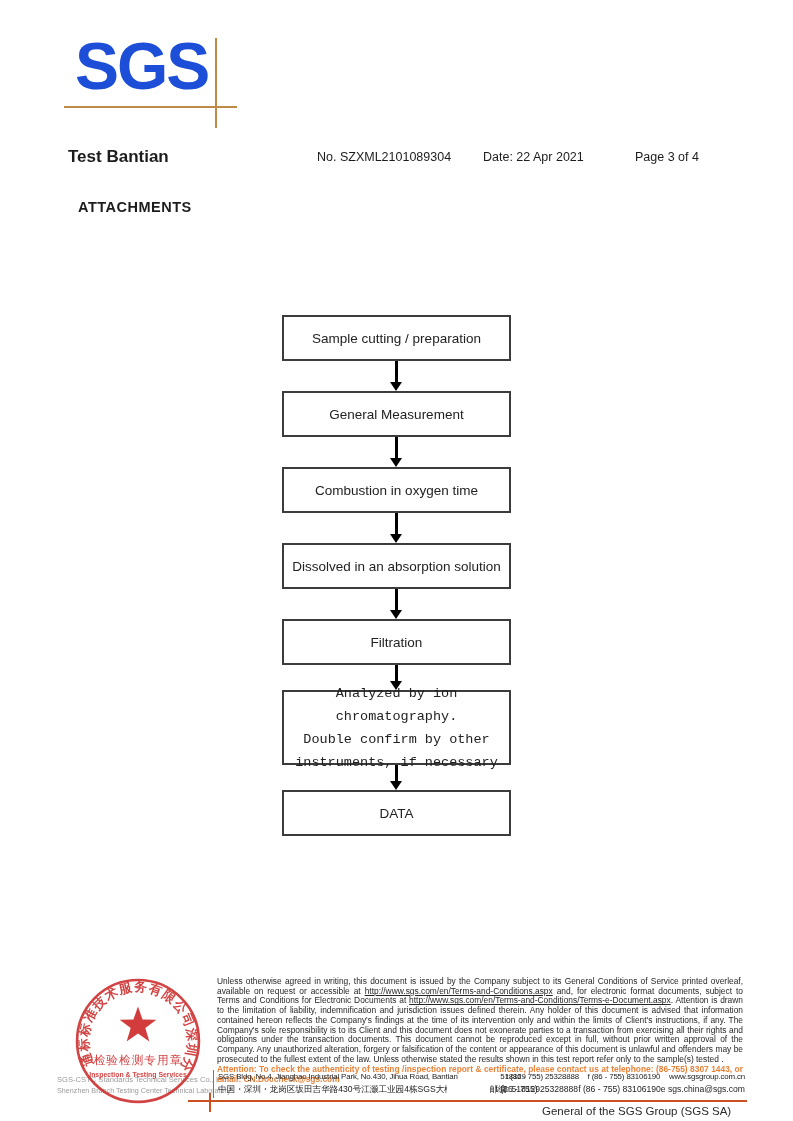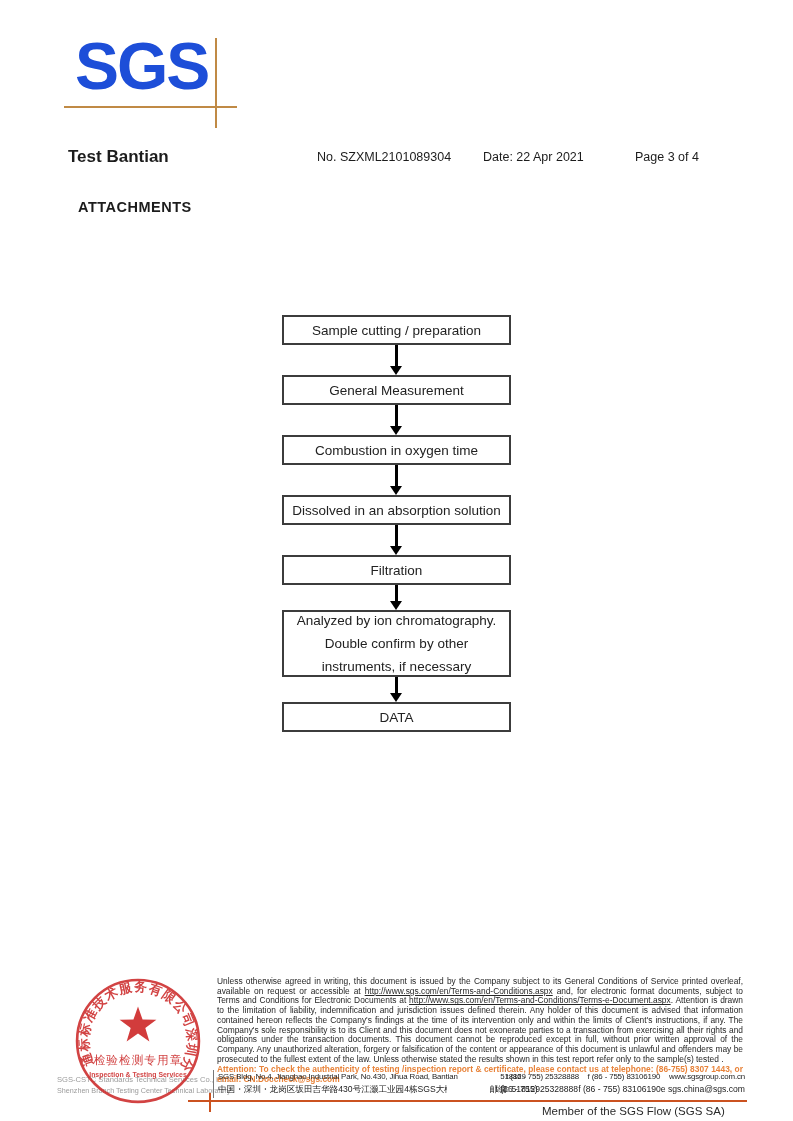--- a/index.html
+++ b/index.html
@@ -21,25 +21,25 @@
   .hdr { position:absolute; top:147px; left:0; width:100%; height:20px; }
   .hdr .title { position:absolute; left:68px; top:0; font-size:17px; font-weight:bold; }
   .hdr .no    { position:absolute; left:278px; top:3px; font-size:12.5px;margin-left:39px; }
   .hdr .date  { position:absolute; left:483px; top:3px; font-size:12.5px; }
   .hdr .pgno  { position:absolute; left:635px; top:3px; font-size:12.5px; }
   .attachments { position:absolute; left:78px; top:199px; font-size:14.5px; font-weight:bold; letter-spacing:.5px; }
   .chart-title { position:absolute; left:0; top:221px; width:100%; text-align:center; font-size:15px; font-weight:bold; }
   
   .flow { position:absolute; left:0; top:315px; width:100%; display:flex; flex-direction:column; align-items:center; }
   .fbox {
-    width:229px; height:30px; border:2px solid #3c3c3c; background:#fff;
+    width:229px; height:46px; border:2px solid #3c3c3c; background:#fff;
     display:flex; align-items:center; justify-content:center;
     font-size:13.5px; color:#222; text-align:center; padding:0 4px;
   }
-  .fbox.tall { height:67px; white-space:pre-line; line-height:23px; }
+  .fbox.tall { height:75px; white-space:pre-line; line-height:23px;font-family:Liberation Mono, monospace; }
   .farrow { position:relative; width:3px; background:#000; margin:0 auto; }
   .farrow.h30 { height:21px; margin-bottom:9px; }
   .farrow.h25 { height:16px; margin-bottom:9px; }
   .farrow::after {
     content:''; position:absolute; left:-5px; bottom:-9px;
     border-left:6.5px solid transparent; border-right:6.5px solid transparent;
     border-top:9.5px solid #000;
   }
   
   .legal {
@@ -134,15 +134,15 @@
   <div class="addr addr-cn">
     <span class="a-street">中国・深圳・龙岗区坂田吉华路430号江灏工业园4栋SGS大楼</span>
     <span class="a-post">邮编: 518129</span>
     <span class="a-tel">t (86 - 755) 25328888</span>
     <span class="a-fax">f (86 - 755) 83106190</span>
     <span class="a-last">e sgs.china@sgs.com</span>
   </div>
 
   <div class="foot-hline"></div>
   <div class="foot-vline"></div>
-  <div class="member">Member of the SGS Flow (SGS SA)</div>
+  <div class="member">General of the SGS Group (SGS SA)</div>
 
 </div>
 
 </body></html>

